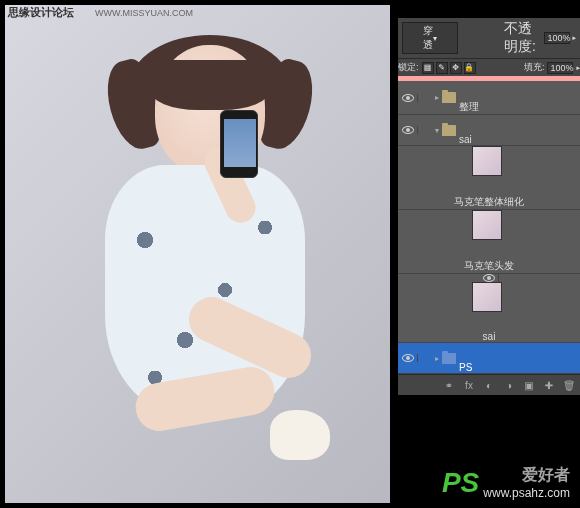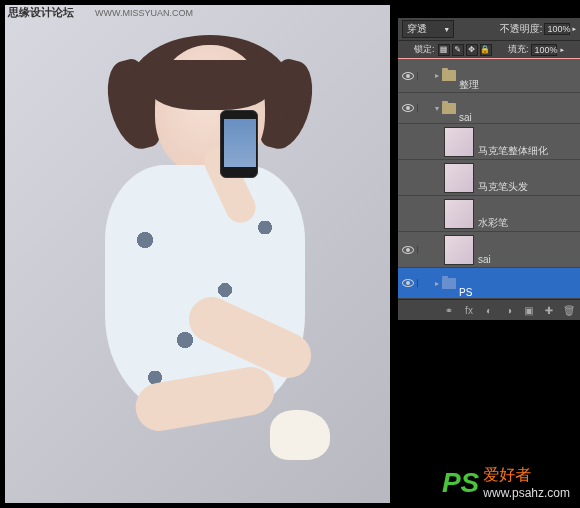--- a/index.html
+++ b/index.html
@@ -6,54 +6,54 @@
     body { width: 580px; height: 508px; background: #000; font-family: "Microsoft YaHei", SimSun, sans-serif; position: relative; overflow: hidden; }
     
     .canvas-area { position: absolute; left: 5px; top: 5px; width: 385px; height: 498px; background: linear-gradient(135deg, #d8d8e0 0%, #c8c8d0 50%, #b8b8c0 100%); }
     
     .watermark-top { position: absolute; top: 5px; left: 8px; font-size: 11px; color: #333; font-weight: bold; z-index: 10; }
     .watermark-top .url { font-size: 9px; color: #666; margin-left: 18px; font-weight: normal; }
     
     .layers-panel { position: absolute; right: 0; top: 18px; width: 182px; background: #535353; color: #ddd; font-size: 10px; }
     
     .panel-controls { background: #454545; padding: 2px 4px; border-bottom: 1px solid #2a2a2a; display: flex; align-items: center; gap: 2px; }
-    .dropdown { background: #3a3a3a; border: 1px solid #222; padding: 1px 4px; flex: 1; font-size: 10px; display: flex; justify-content: space-between; align-items: center; }
+    .dropdown { background: #3a3a3a; border: 1px solid #222; padding: 1px 20px; flex: 1; font-size: 10px; display: flex; justify-content: space-between; align-items: center; }
     .dropdown .arrow { font-size: 8px; }
-    .opacity-label { font-size: 10px; margin-left: 44px; }
+    .opacity-label { font-size: 14px; margin-left: 44px; }
     .opacity-input { background: #3a3a3a; border: 1px solid #222; width: 26px; font-size: 9px; padding: 0 2px; text-align: right; }
     .tri { font-size: 7px; }
     
-    .panel-controls2 { background: #454545; padding: 2px 16px; border-bottom: 1px solid #fca5a5; display: flex; align-items: center; gap: 3px; font-size: 9px; }
+    .panel-controls2 { background: #454545; padding: 2px 0; border-bottom: 5px solid #fca5a5; display: flex; align-items: center; gap: 3px; font-size: 9px; }
     .lock-icons { display: flex; gap: 2px; }
     .lock-icon { width: 12px; height: 12px; background: #3a3a3a; border: 1px solid #222; display: flex; align-items: center; justify-content: center; font-size: 8px; }
     
     .layer-list { background: #535353; }
     .layer-row { display: flex; align-items: center; border-bottom: 1px solid #444; min-height: 20px; background: #5a5a5a; }
-    .layer-row.tall { min-height: 36px; }
+    .layer-row.tall { min-height: 36px; flex-direction: column; }
     .layer-row.selected { background: #2c6cc4; color: #fff; }
     .eye-col { width: 20px; height: 100%; display: flex; align-items: center; justify-content: center; border-right: 1px solid #444; }
     .eye { width: 12px; height: 8px; border: 1px solid #ccc; border-radius: 50%; position: relative; }
     .eye::after { content: ''; position: absolute; width: 4px; height: 4px; background: #ccc; border-radius: 50%; top: 1px; left: 3px; }
     .link-col { width: 14px; border-right: 1px solid #444; }
     .indent { width: 12px; }
     .expand-icon { width: 10px; font-size: 8px; text-align: center; color: #aaa; }
     .folder-icon { width: 14px; height: 11px; background: #b8a878; border-radius: 1px 1px 0 0; margin-right: 3px; position: relative; flex-shrink: 0; }
     .folder-icon::before { content: ''; position: absolute; top: -2px; left: 0; width: 6px; height: 2px; background: #b8a878; border-radius: 1px 1px 0 0; }
     .folder-icon.blue { background: #6890d0; }
     .folder-icon.blue::before { background: #6890d0; }
     .thumb { width: 30px; height: 30px; background: linear-gradient(135deg, #e8d8e0, #d0c0d0); border: 1px solid #333; margin-right: 4px; flex-shrink: 0; }
     .thumb.blank { background: #fff; }
     .layer-name { font-size: 10px; white-space: nowrap; overflow: hidden; margin-top: 19px; }
     
     .panel-footer { background: #454545; padding: 3px 4px; display: flex; gap: 6px; justify-content: flex-end; border-top: 1px solid #2a2a2a; }
     .footer-icon { width: 14px; height: 14px; display: flex; align-items: center; justify-content: center; font-size: 10px; color: #aaa; }
     
     .watermark-bottom { position: absolute; bottom: 8px; right: 10px; display: flex; align-items: center; gap: 4px; z-index: 20; }
     .ps-logo { font-family: Arial Black, sans-serif; font-size: 28px; font-weight: 900; color: #4ac43a; font-style: italic; text-shadow: 1px 1px 2px rgba(0,0,0,0.5); }
-    .ps-text { font-size: 16px; color: #f97316; font-weight: normal; text-shadow: 1px 1px 2px rgba(0,0,0,0.8); }
+    .ps-text { font-size: 16px; color: #a3a3a3; font-weight: bold; text-shadow: 1px 1px 2px rgba(0,0,0,0.8); text-align: right; }
     .ps-url { font-size: 12px; color: #ddd; text-shadow: 1px 1px 2px rgba(0,0,0,0.8); }
     
     .figure { position: absolute; left: 30px; top: 30px; width: 330px; height: 460px; }
     .head { position: absolute; left: 120px; top: 10px; width: 110px; height: 130px; background: radial-gradient(ellipse at 45% 40%, #f5e0d5, #e8c8b8); border-radius: 48% 48% 45% 45%; }
     .hair { position: absolute; left: 95px; top: 0px; width: 160px; height: 100px; background: #4a3530; border-radius: 50% 50% 30% 30%; }
     .hair-tail-l { position: absolute; left: 75px; top: 25px; width: 45px; height: 90px; background: #4a3530; border-radius: 50% 30% 30% 50%; transform: rotate(-15deg); }
     .hair-tail-r { position: absolute; left: 230px; top: 25px; width: 45px; height: 90px; background: #4a3530; border-radius: 30% 50% 50% 30%; transform: rotate(15deg); }
     .bangs { position: absolute; left: 115px; top: 25px; width: 120px; height: 50px; background: #4a3530; border-radius: 0 0 40% 40%; }
     .dress { position: absolute; left: 70px; top: 130px; width: 200px; height: 250px; background: #e8f0f5; border-radius: 30% 30% 40% 40%; }
     .dress-pattern { position: absolute; width: 100%; height: 100%; background-image: radial-gradient(circle at 20% 30%, #6b7a8f 8px, transparent 8px), radial-gradient(circle at 60% 50%, #6b7a8f 7px, transparent 7px), radial-gradient(circle at 40% 70%, #6b7a8f 8px, transparent 8px), radial-gradient(circle at 80% 25%, #6b7a8f 7px, transparent 7px), radial-gradient(circle at 25% 85%, #6b7a8f 7px, transparent 7px); }
@@ -142,27 +142,20 @@
         <span class="layer-name">马克笔整体细化</span>
       </div>
       <div class="layer-row tall">
         <div class="eye-col"></div>
         <div class="link-col"></div>
         <div class="indent"></div>
         <div class="thumb"></div>
         <span class="layer-name">马克笔头发</span>
       </div>
       <div class="layer-row tall">
-        <div class="eye-col"></div>
-        <div class="link-col"></div>
-        <div class="indent"></div>
-        <div class="thumb"></div>
-        <span class="layer-name">水彩笔</span>
-      </div>
-      <div class="layer-row tall">
         <div class="eye-col">
           <div class="eye"></div>
         </div>
         <div class="link-col"></div>
         <div class="indent"></div>
         <div class="thumb"></div>
         <span class="layer-name">sai</span>
       </div>
       <div class="layer-row selected">
         <div class="eye-col">

